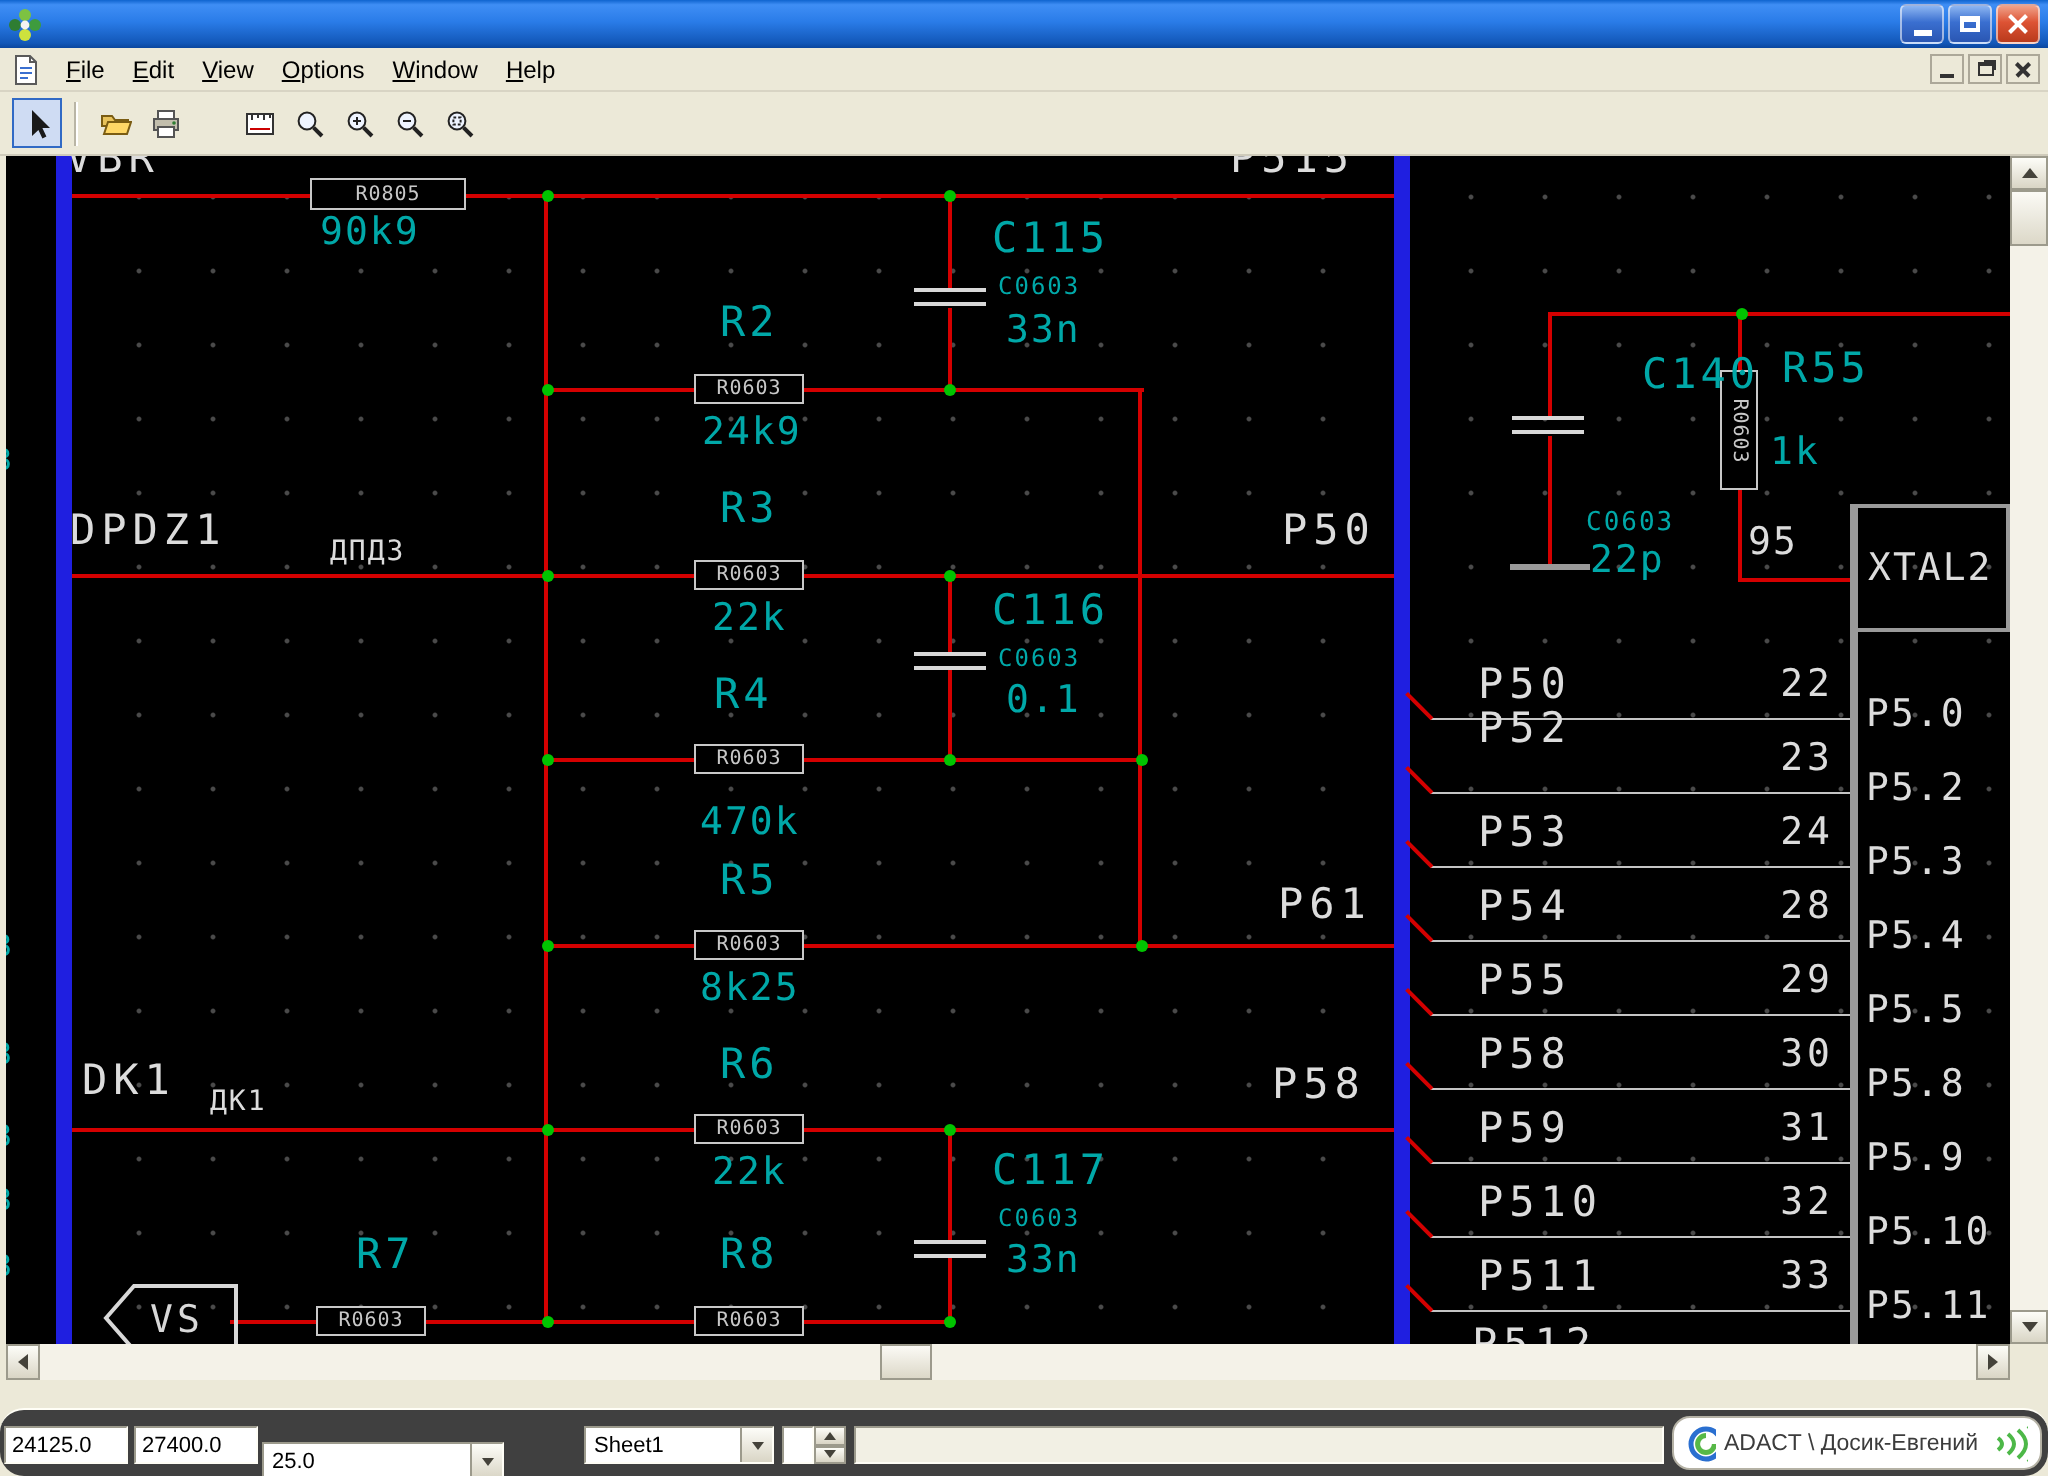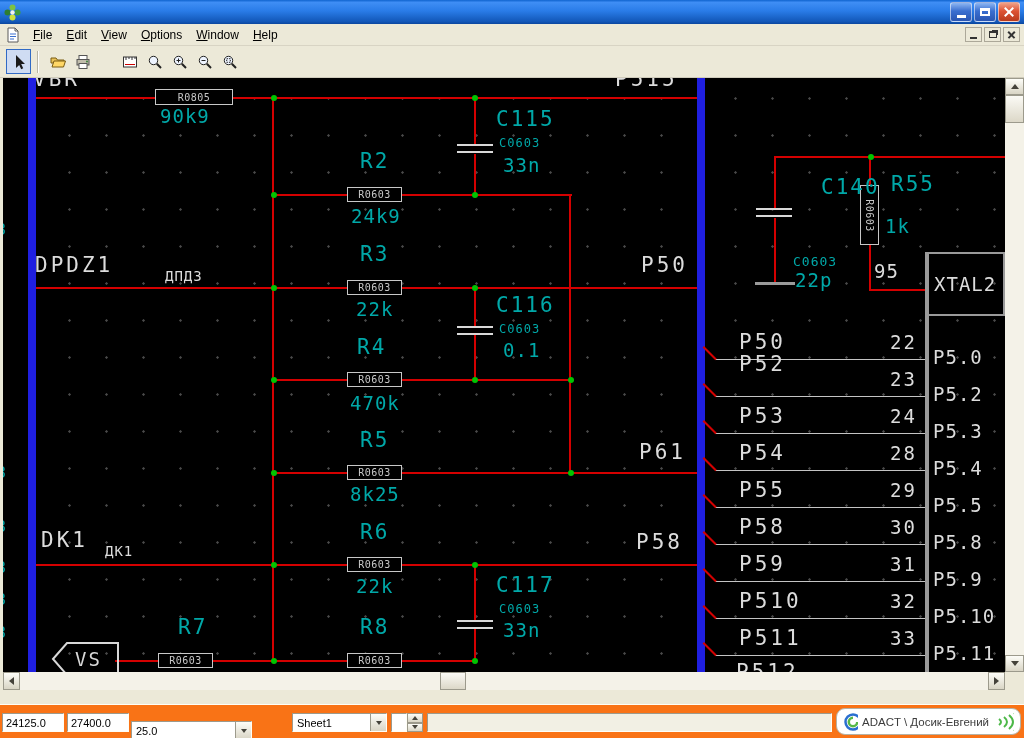--- a/index.html
+++ b/index.html
@@ -76,21 +76,21 @@
   .sbtn { position:absolute; background:linear-gradient(180deg,#fdfdf8,#d9d5c5); border:1px solid #9c9a8c;
     display:flex; align-items:center; justify-content:center; }
   .thumb { position:absolute; background:linear-gradient(180deg,#fbfaf5,#dcd8c8); border:1px solid #9c9a8c; }
   .tri-up { width:0;height:0;border-left:4px solid transparent;border-right:4px solid transparent;border-bottom:5px solid #44423a; }
   .tri-dn { width:0;height:0;border-left:4px solid transparent;border-right:4px solid transparent;border-top:5px solid #44423a; }
   .tri-lf { width:0;height:0;border-top:4px solid transparent;border-bottom:4px solid transparent;border-right:5px solid #44423a; }
   .tri-rt { width:0;height:0;border-top:4px solid transparent;border-bottom:4px solid transparent;border-left:5px solid #44423a; }
 
   
   .gapstrip { height:14px; background:#ece9d8; }
-  .statusbar { position:relative; height:34px; background:#f97316; border-top:1px solid #fffef6; }
+  .statusbar { position:relative; height:34px; background:#404040; border-top:1px solid #fffef6;border-radius:12px; }
   .sunken { position:absolute; top:8px; height:19px; background:#fff; border:1px solid;
     border-color:#9c9a8c #fffef6 #fffef6 #9c9a8c; font-size:11px; color:#000;
     display:flex; align-items:center; padding:0 3px; }
   .combo { position:absolute; top:8px; height:19px; background:#fff; border:1px solid;
     border-color:#9c9a8c #fffef6 #fffef6 #9c9a8c; font-size:11px; display:flex; align-items:center; }
   .combo .val { flex:1; padding:0 4px; }
   .cbtn { width:16px; height:100%; background:linear-gradient(180deg,#fdfdf8,#d9d5c5); border-left:1px solid #9c9a8c;
     display:flex; align-items:center; justify-content:center; }
   .spin { position:absolute; top:8px; width:34px; height:19px; display:flex; }
   .spin .fld { width:16px; height:100%; background:#fff; border:1px solid; border-color:#9c9a8c #fffef6 #fffef6 #9c9a8c; }
@@ -319,21 +319,21 @@
       <div class="lbl cyan f21 ls2" style="left:357px;top:73px;">R2</div>
       <div class="lbl cyan f20 ls1" style="left:348px;top:129px;">24k9</div>
       <div class="lbl cyan f21 ls2" style="left:357px;top:166px;">R3</div>
       <div class="lbl cyan f20 ls1" style="left:353px;top:222px;">22k</div>
 
       <div class="lbl cyan f21 ls2" style="left:493px;top:217px;">C116</div>
       <div class="lbl cyan f12 ls1" style="left:496px;top:245px;">C0603</div>
       <div class="lbl cyan f20 ls1" style="left:500px;top:263px;">0.1</div>
 
       <div class="lbl cyan f21 ls2" style="left:354px;top:259px;">R4</div>
-      <div class="lbl cyan f20 ls1" style="left:347px;top:316px;text-align:right;">470k</div>
+      <div class="lbl cyan f20 ls1" style="left:347px;top:324px;text-align:right;">470k</div>
       <div class="lbl cyan f21 ls2" style="left:357px;top:352px;">R5</div>
       <div class="lbl cyan f20 ls1" style="left:347px;top:407px;">8k25</div>
       <div class="lbl cyan f21 ls2" style="left:357px;top:444px;">R6</div>
       <div class="lbl cyan f20 ls1" style="left:353px;top:499px;">22k</div>
 
       <div class="lbl cyan f21 ls2" style="left:493px;top:497px;">C117</div>
       <div class="lbl cyan f12 ls1" style="left:496px;top:525px;">C0603</div>
       <div class="lbl cyan f20 ls1" style="left:500px;top:543px;">33n</div>
 
       <div class="lbl cyan f21 ls2" style="left:175px;top:539px;">R7</div>

